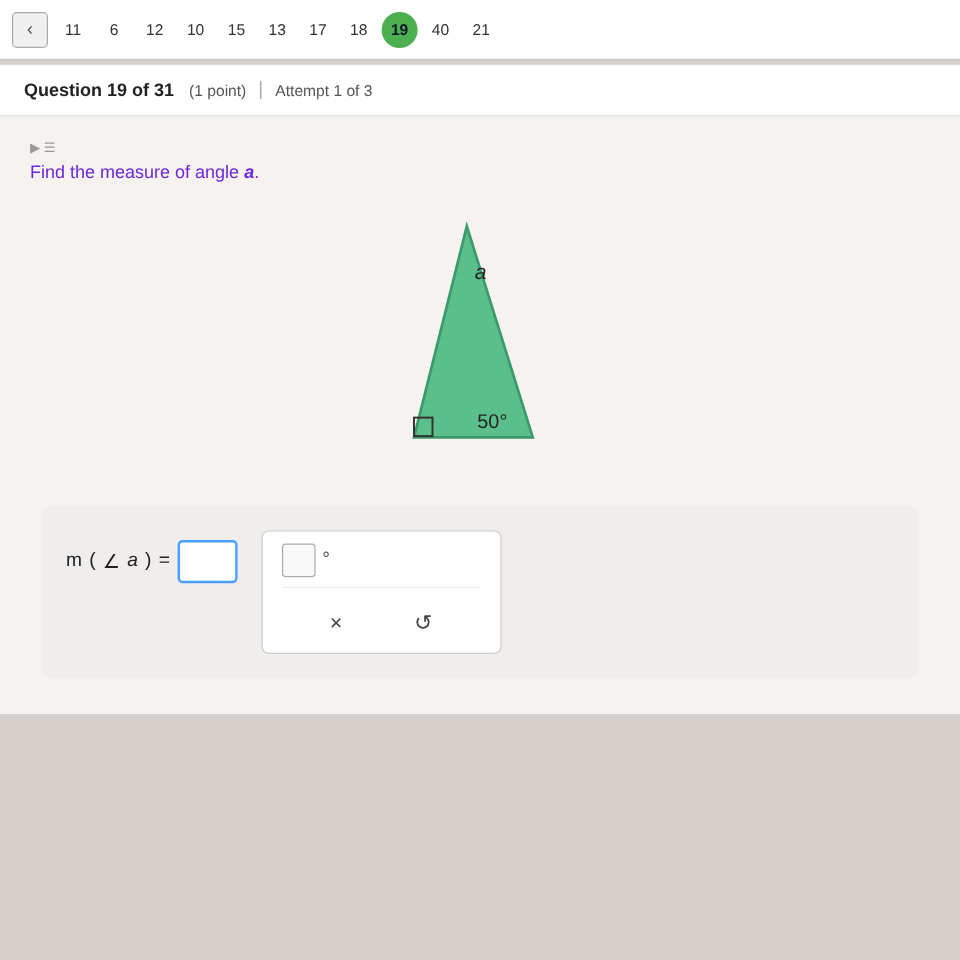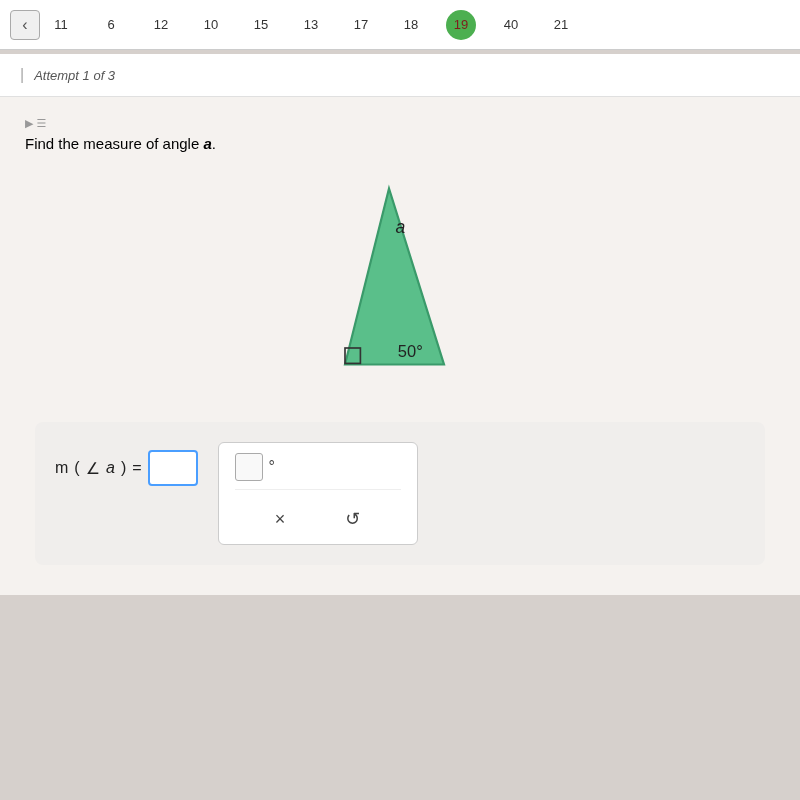--- a/index.html
+++ b/index.html
@@ -35,42 +35,42 @@
       align-items: center;
       justify-content: center;
       cursor: pointer;
       font-size: 16px;
       color: #555;
       flex-shrink: 0;
     }
 
     .nav-numbers {
       display: flex;
-      gap: 20px;
+      gap: 4px;
       align-items: center;
     }
 
     .nav-num {
       width: 30px;
       height: 30px;
       display: flex;
       align-items: center;
       justify-content: center;
       font-size: 13px;
       border-radius: 3px;
       cursor: pointer;
       color: #333;
       font-weight: 500;
     }
 
     .nav-num.active {
       background: #4caf50;
-      color: #7f1d1d;
+      color: #0f172a;
       border-radius: 50%;
-      font-weight: normal;
+      font-weight: bold;
     }
 
     .nav-num.normal {
       background: transparent;
     }
 
     
     .question-header {
       background: #fff;
       padding: 12px 20px;
@@ -94,33 +94,32 @@
     }
 
     .divider {
       color: #aaa;
       font-size: 16px;
     }
 
     .attempt-info {
       font-size: 13px;
       color: #555;
-      font-style: italic;
     }
 
     
     .question-content {
       background: #f5f2ef;
       padding: 20px 25px 30px 25px;
       min-height: 400px;
     }
 
     .question-instruction {
       font-size: 15px;
-      color: #000000;
+      color: #6d28d9;
       margin-bottom: 20px;
       margin-top: 5px;
     }
 
     .question-instruction em {
       font-style: italic;
       font-weight: bold;
     }
 
     
@@ -239,20 +238,25 @@
     <div class="nav-num normal">13</div>
     <div class="nav-num normal">17</div>
     <div class="nav-num normal">18</div>
     <div class="nav-num active">19</div>
     <div class="nav-num normal">40</div>
     <div class="nav-num normal">21</div>
   </div>
 </div>
 
 <div class="question-header">
+  <span class="question-title">
+    <span>Question 19 of 31</span>
+    &nbsp;
+    <span class="question-points">(1 point)</span>
+  </span>
   <span class="divider">|</span>
   <span class="attempt-info">Attempt 1 of 3</span>
 </div>
 
 <div class="question-content">
   <div class="flag-icon">▶ ☰</div>
 
   <div class="question-instruction">
     <span>Find the measure of angle </span><em>a</em><span>.</span>
   </div>

